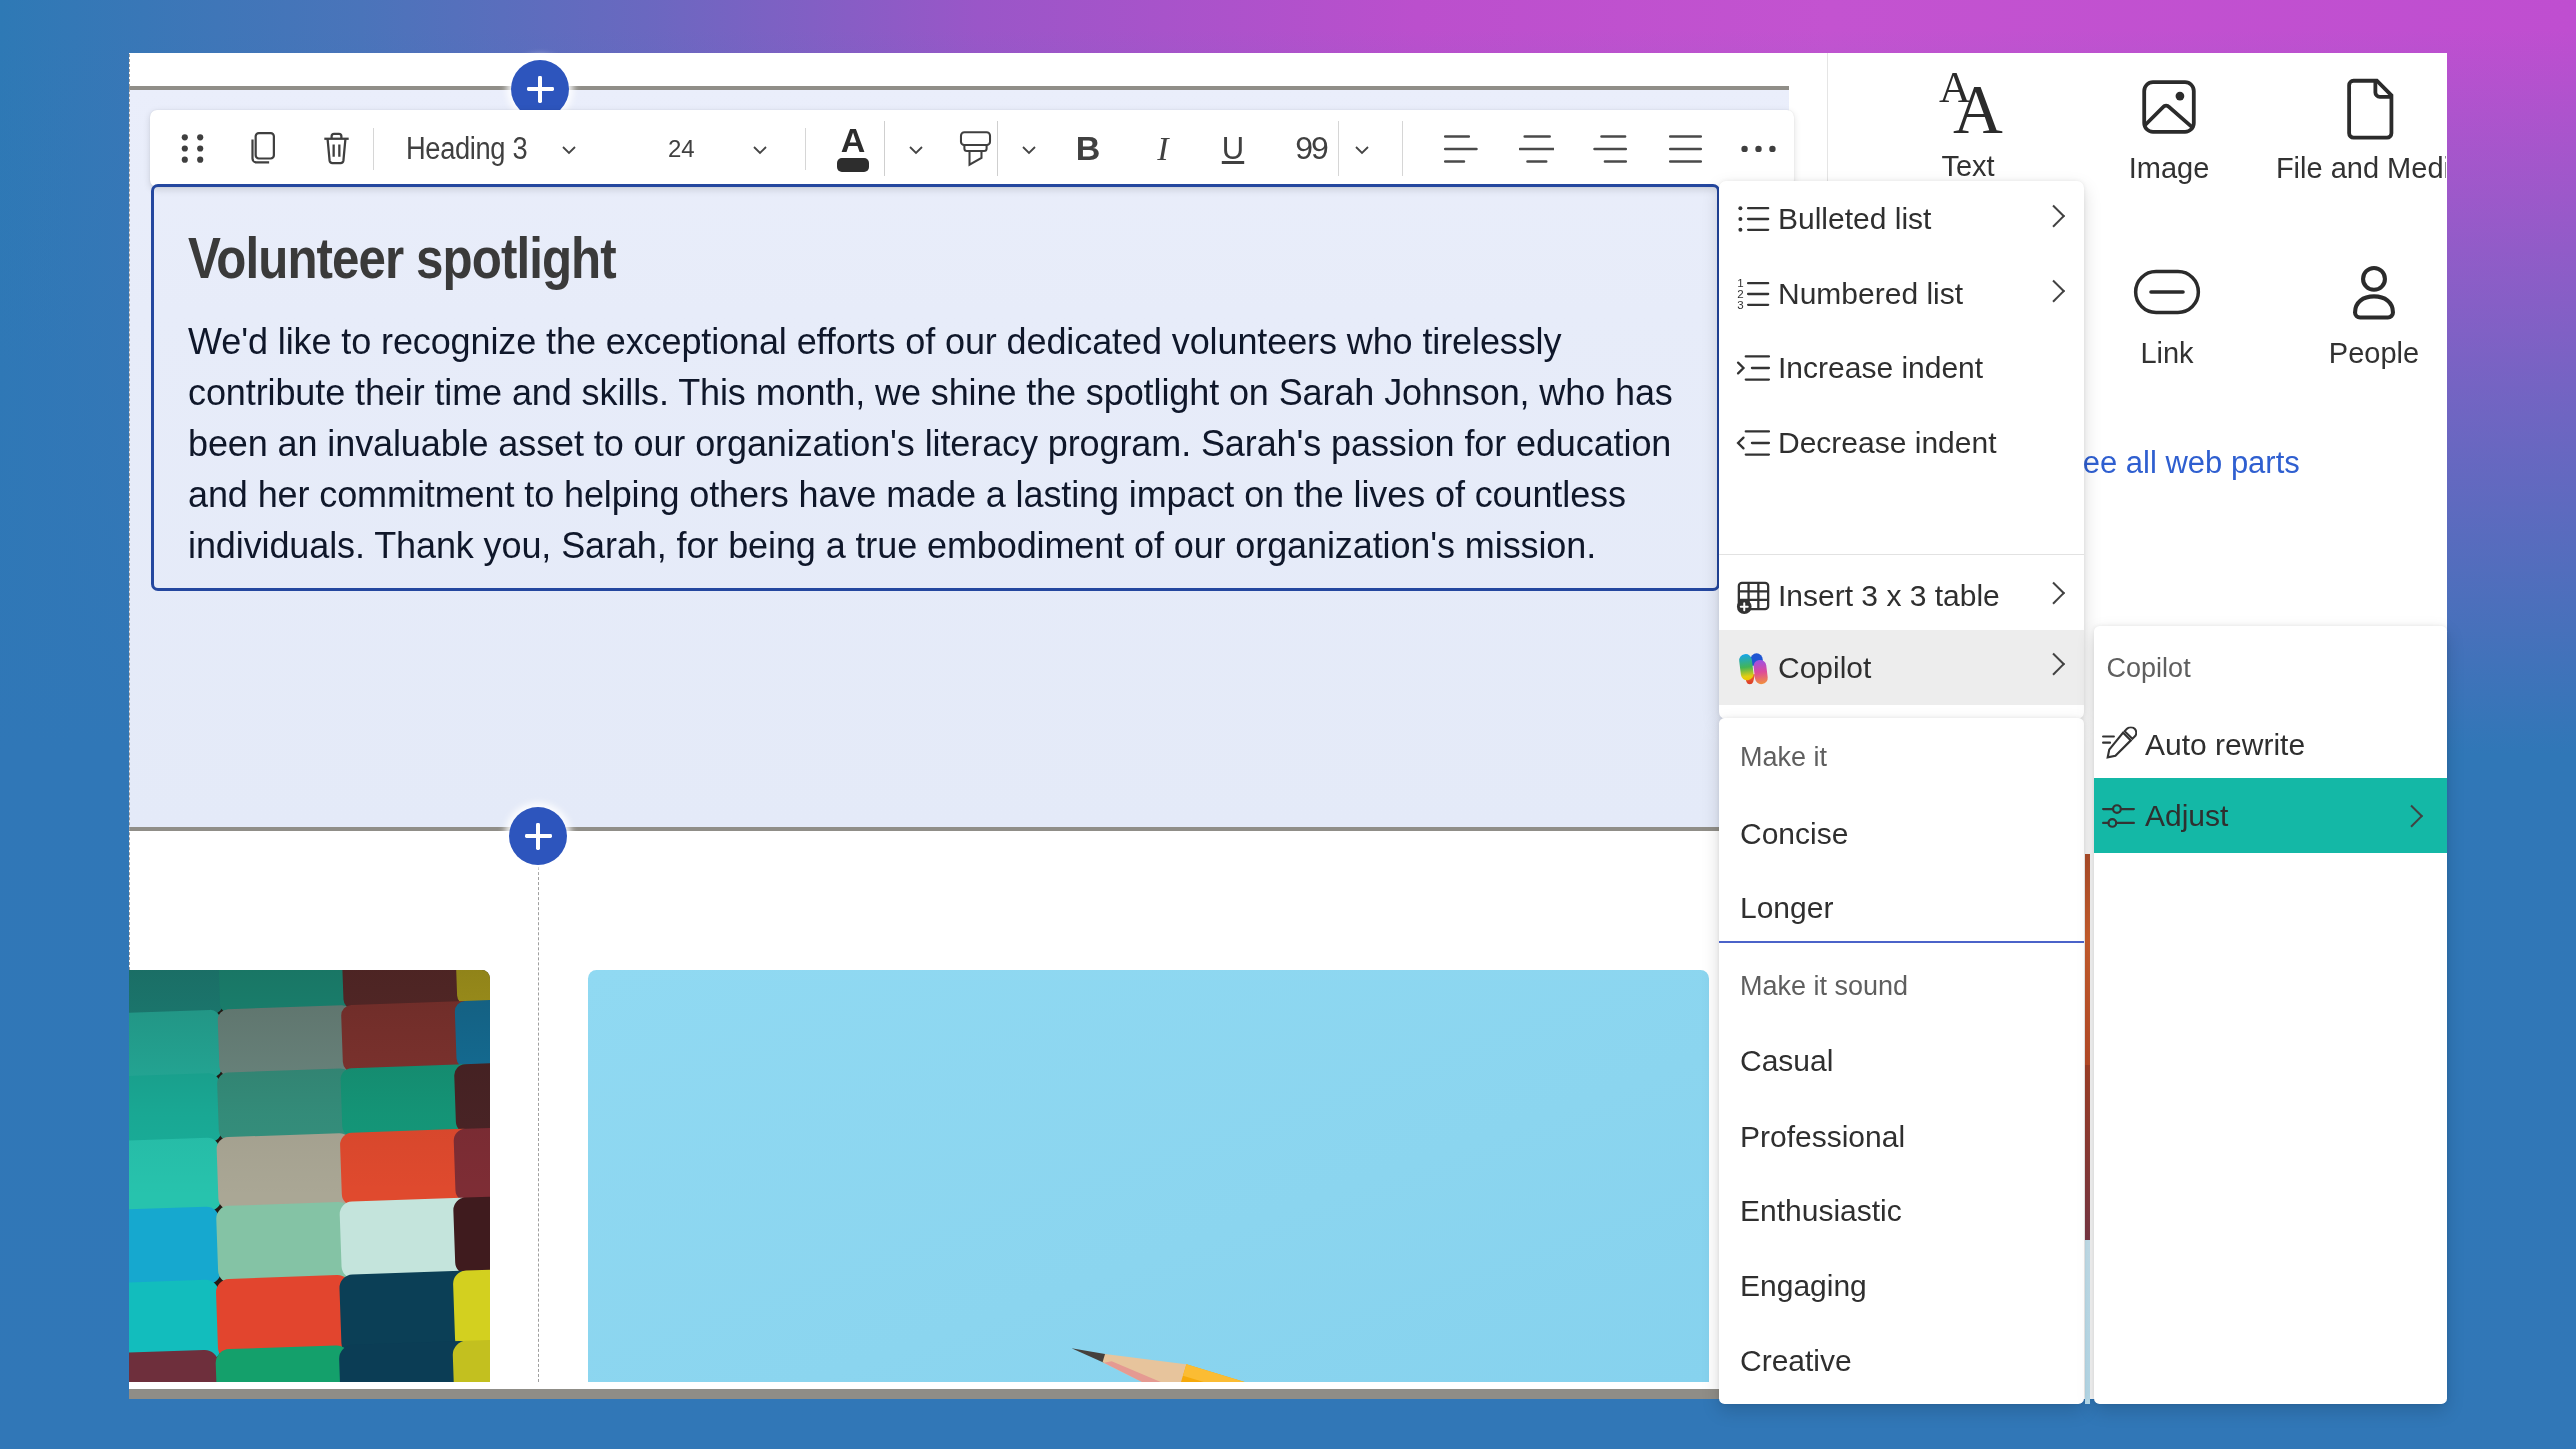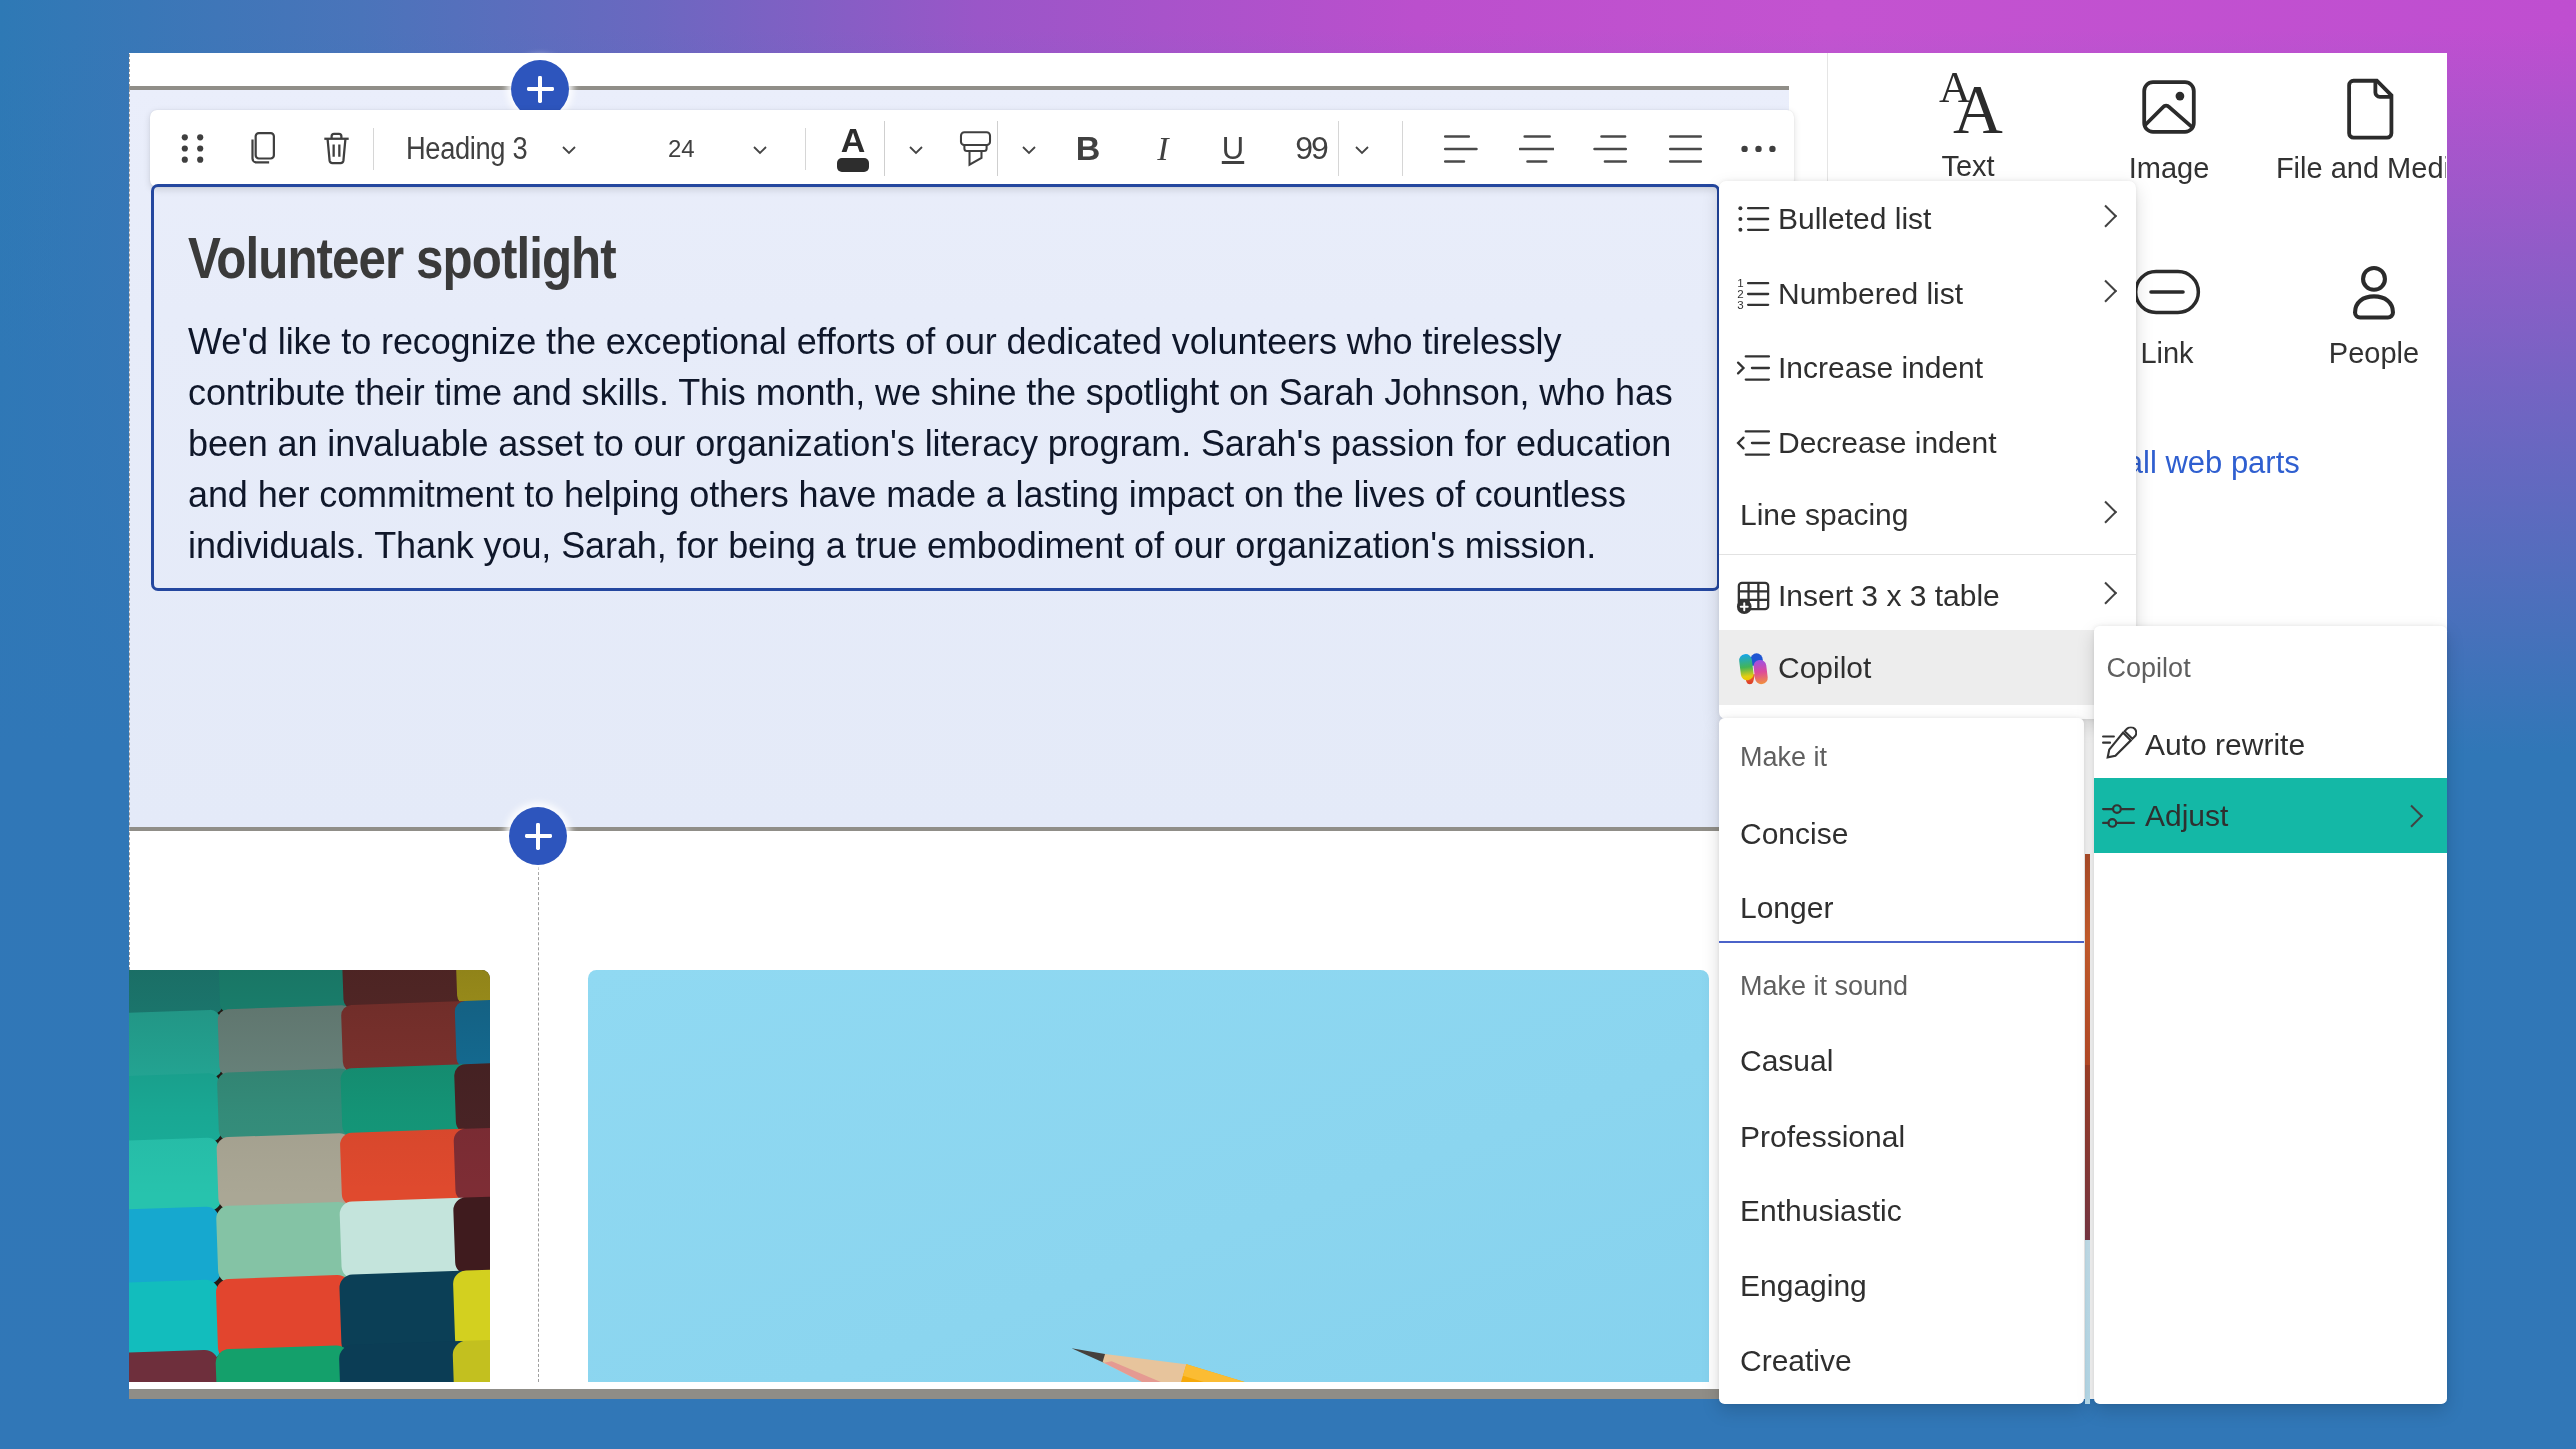--- a/index.html
+++ b/index.html
@@ -58,21 +58,21 @@
 #imgsky { left:588px; top:970px; width:1121px; height:412px; border-radius:8.4px 8.4px 0 0; overflow:hidden;
   background:linear-gradient(160deg,#90d9f2 0%,#8bd5ef 60%,#86d2ee 100%); }
 
 
 .wpcell { position:absolute; width:202px; text-align:center; }
 .wplabel { font-size:29px; color:#323232; margin-top:8.4px; white-space:nowrap; }
 #seeall { left:2062px; top:445px; font-size:31px; color:#2f5fd0; }
 
 
 .menu { background:#fff; box-shadow:0 7px 18px rgba(0,0,0,.15), 0 0 4.2px rgba(0,0,0,.08); }
-#menu1 { left:1719px; top:181px; width:417px; height:538px; border-radius:7px; }
+#menu1 { left:1719px; top:181px; width:365px; height:538px; border-radius:7px; }
 #menu2 { left:1719px; top:718px; width:365px; height:686px; border-radius:5.6px; }
 #menu3 { left:2094px; top:626px; width:353px; height:778px; border-radius:5.6px; }
 
 .mi { position:absolute; left:0; width:100%; height:74px; }
 .mi .ic { position:absolute; left:15.5px; top:50%; transform:translateY(-50%); width:37px; height:37px; }
 .mi .lb { position:absolute; left:59px; top:50%; transform:translateY(-50%); font-size:30px; color:#2f2f2f; white-space:nowrap; }
 .mi .ch { position:absolute; right:22.5px; top:26px; width:15.5px; height:15.5px;
   border-right:2.5px solid #424242; border-top:2.5px solid #424242; transform:rotate(45deg); }
 .mhead { position:absolute; left:21px; font-size:27px; color:#5f5f5f; }
 .msep1 { position:absolute; left:0; width:100%; height:1.4px; background:#e2e2e2; }
@@ -304,24 +304,20 @@
     <svg class="ic" viewBox="0 0 48 48" stroke="#333" stroke-width="3" stroke-linecap="round" fill="none">
       <path d="M14 9 h30 M22 24 h22 M14 39 h30 M4 17 l7 7 -7 7"></path>
     </svg>
     <div class="lb">Increase indent</div>
   </div>
   <div class="mi" style="top:225px;">
     <svg class="ic" viewBox="0 0 48 48" stroke="#333" stroke-width="3" stroke-linecap="round" fill="none">
       <path d="M14 9 h30 M22 24 h22 M14 39 h30 M11 17 l-7 7 7 7"></path>
     </svg>
     <div class="lb">Decrease indent</div>
-  </div>
-  <div class="mi" style="top:297px;">
-    <div class="lb" style="left:21px;">Line spacing</div>
-      <div class="ch"></div>
   </div>
   <div class="msep1" style="top:373px;"></div>
   <div class="mi" style="top:378px;">
     <svg class="ic" viewBox="0 0 48 48" stroke="#333" stroke-width="3" fill="none">
       <rect x="5" y="7" width="38" height="34" rx="4"></rect>
       <path d="M5 18 h38 M5 29 h38 M17.6 7 v34 M30.3 7 v34"></path>
       <circle cx="12" cy="38" r="9.5" fill="#333" stroke="none"></circle>
       <path d="M12 33.5 v9 M7.5 38 h9" stroke="#fff" stroke-width="2.6" stroke-linecap="round"></path>
     </svg>
     <div class="lb">Insert 3 x 3 table</div>

